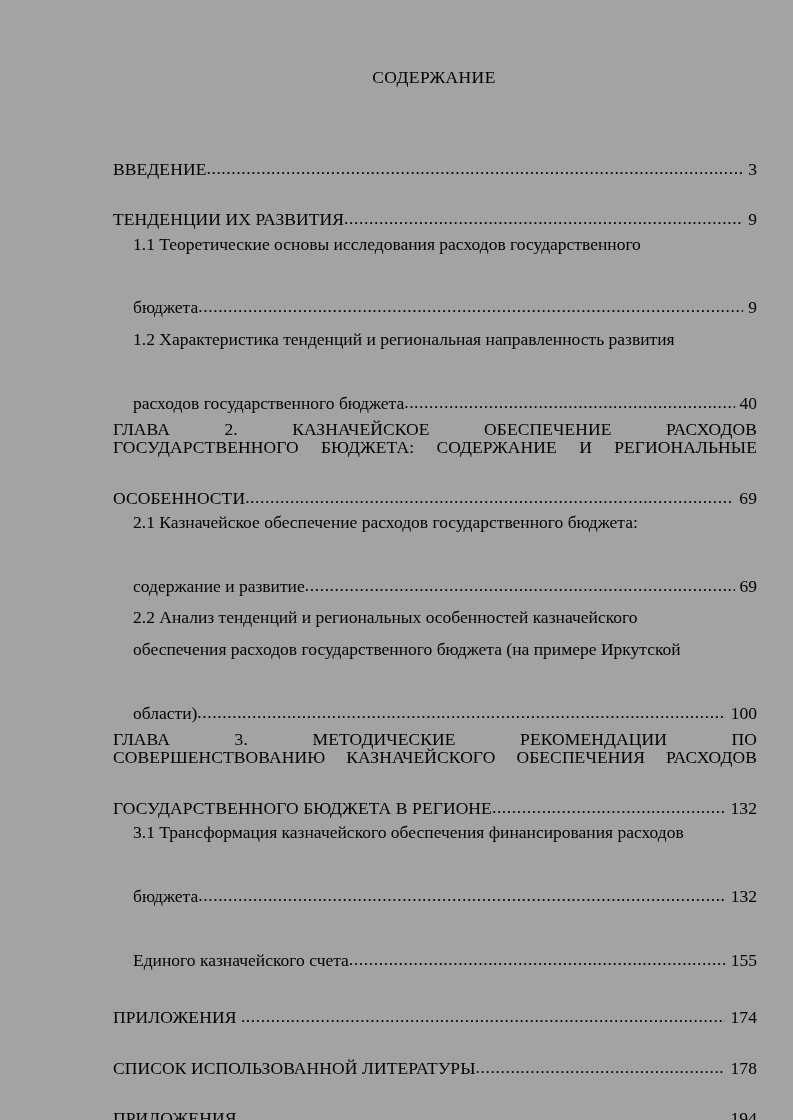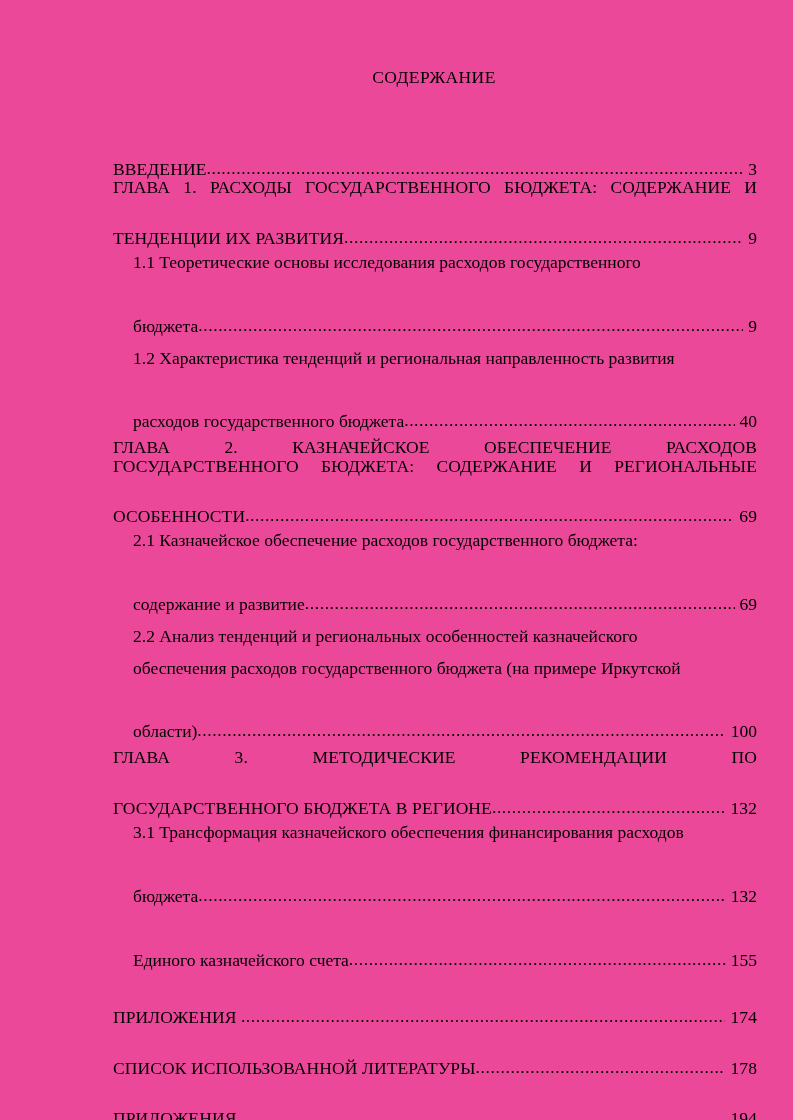--- a/index.html
+++ b/index.html
@@ -13,21 +13,21 @@
     font-family: "Liberation Serif", "DejaVu Serif", serif;
     color: #000000;
     position: relative;
     overflow: hidden;
   }
   .page {
     position: absolute;
     left: 0; top: 0;
     width: 793px;
     height: 1120px;
-    background: #ec4899;
+    background: #a3a3a3;
   }
   .doc-title {
     position: absolute;
     left: 113px;
     top: 68px;
     width: 642px;
     text-align: center;
     font-size: 17.5px;
     letter-spacing: 0.4px;
     line-height: 1.1;
@@ -114,21 +114,20 @@
 
     <div class="entry major solo">
       <div class="line">
         <span class="txt">ВВЕДЕНИЕ</span>
         <span class="leader">......................................................................................................................................................................................................................................</span>
         <span class="pageno">3</span>
       </div>
     </div>
 
     <div class="entry major">
-      <div class="spread">ГЛАВА 1. РАСХОДЫ ГОСУДАРСТВЕННОГО БЮДЖЕТА: СОДЕРЖАНИЕ И</div>
       <div class="line">
         <span class="txt">ТЕНДЕНЦИИ ИХ РАЗВИТИЯ</span>
         <span class="leader">......................................................................................................................................................................................................................................</span>
         <span class="pageno">9</span>
       </div>
     </div>
 
     <div class="entry sub">
       <div class="flow plain">1.1    Теоретические    основы    исследования    расходов    государственного</div>
       <div class="line">
@@ -171,20 +170,21 @@
       <div class="flow plain">обеспечения расходов государственного бюджета (на примере Иркутской</div>
       <div class="line">
         <span class="txt">области)</span>
         <span class="leader">......................................................................................................................................................................................................................................</span>
         <span class="pageno">100</span>
       </div>
     </div>
 
     <div class="entry major">
       <div class="spread">ГЛАВА 3. МЕТОДИЧЕСКИЕ РЕКОМЕНДАЦИИ ПО</div>
+      <div class="spread">СОВЕРШЕНСТВОВАНИЮ КАЗНАЧЕЙСКОГО ОБЕСПЕЧЕНИЯ РАСХОДОВ</div>
       <div class="line">
         <span class="txt">ГОСУДАРСТВЕННОГО БЮДЖЕТА В РЕГИОНЕ</span>
         <span class="leader">......................................................................................................................................................................................................................................</span>
         <span class="pageno">132</span>
       </div>
     </div>
 
     <div class="entry sub">
       <div class="flow plain">3.1 Трансформация казначейского обеспечения финансирования расходов</div>
       <div class="line">

